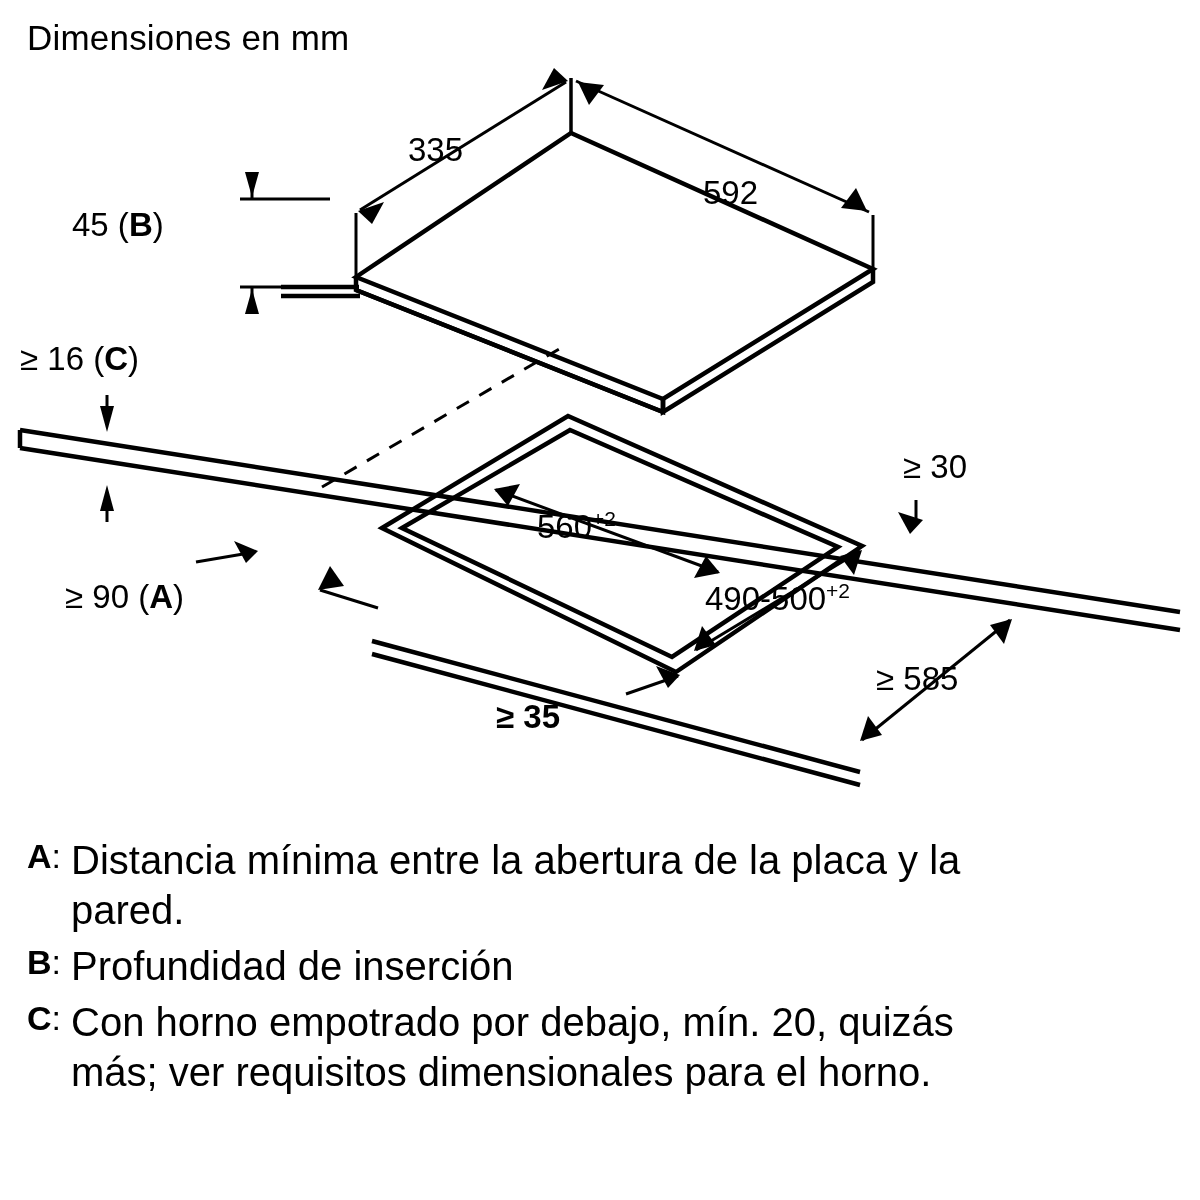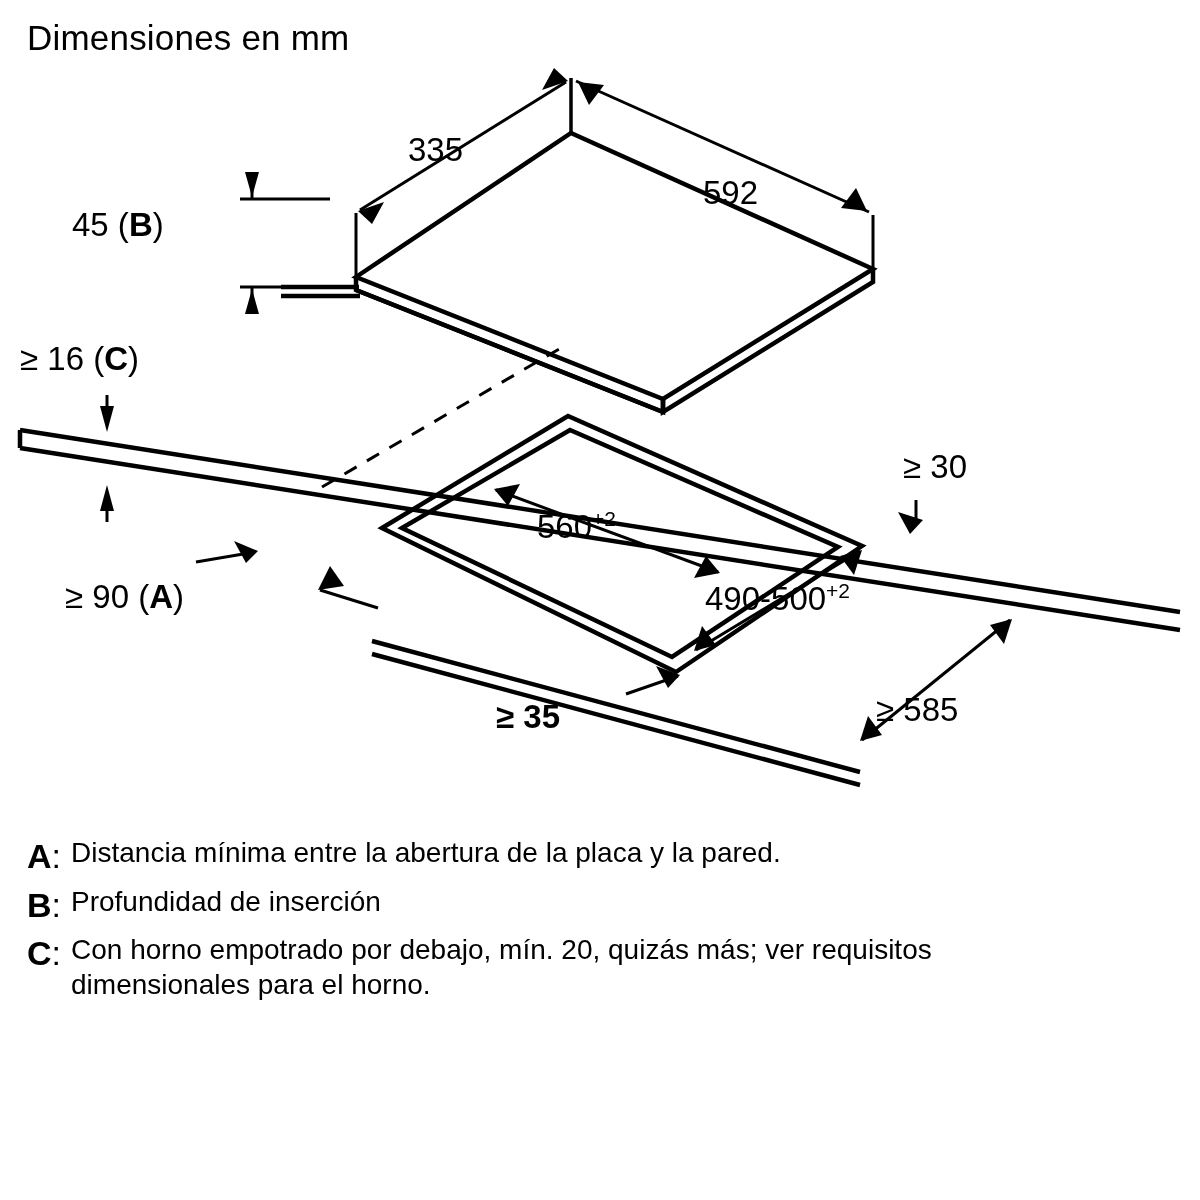--- a/index.html
+++ b/index.html
@@ -67,21 +67,21 @@
     flex: 0 0 auto;
   }
   .legend-colon {
     font-size: 34px;
     font-weight: 400;
     line-height: 1.25;
     flex: 0 0 auto;
     margin-right: 10px;
   }
   .legend-text {
-    font-size: 28px;
+    font-size: 40px;
     font-weight: 400;
     line-height: 1.25;
     flex: 1 1 auto;
   }
 </style>
 </head>
 <body>
 
 <div id="stage">
 
@@ -252,21 +252,21 @@
   </div>
 
   <div class="dimlabel" style="left:65px; top:580px;">
     <span>≥ 90 (<b>A</b>)</span>
   </div>
 
   <div class="dimlabel" style="left:496px; top:700px;font-weight:bold;">
     <span>≥ 35</span>
   </div>
 
-  <div class="dimlabel" style="left:876px; top:662px;margin-top:31px;">
+  <div class="dimlabel" style="left:876px; top:662px;">
     <span>≥ 585</span>
   </div>
 
   <div id="legend">
 
     <div class="legend-row">
       <span class="legend-key">A</span>
       <span class="legend-colon">:</span>
       <span class="legend-text">Distancia mínima entre la abertura de la placa y la pared.</span>
     </div>

